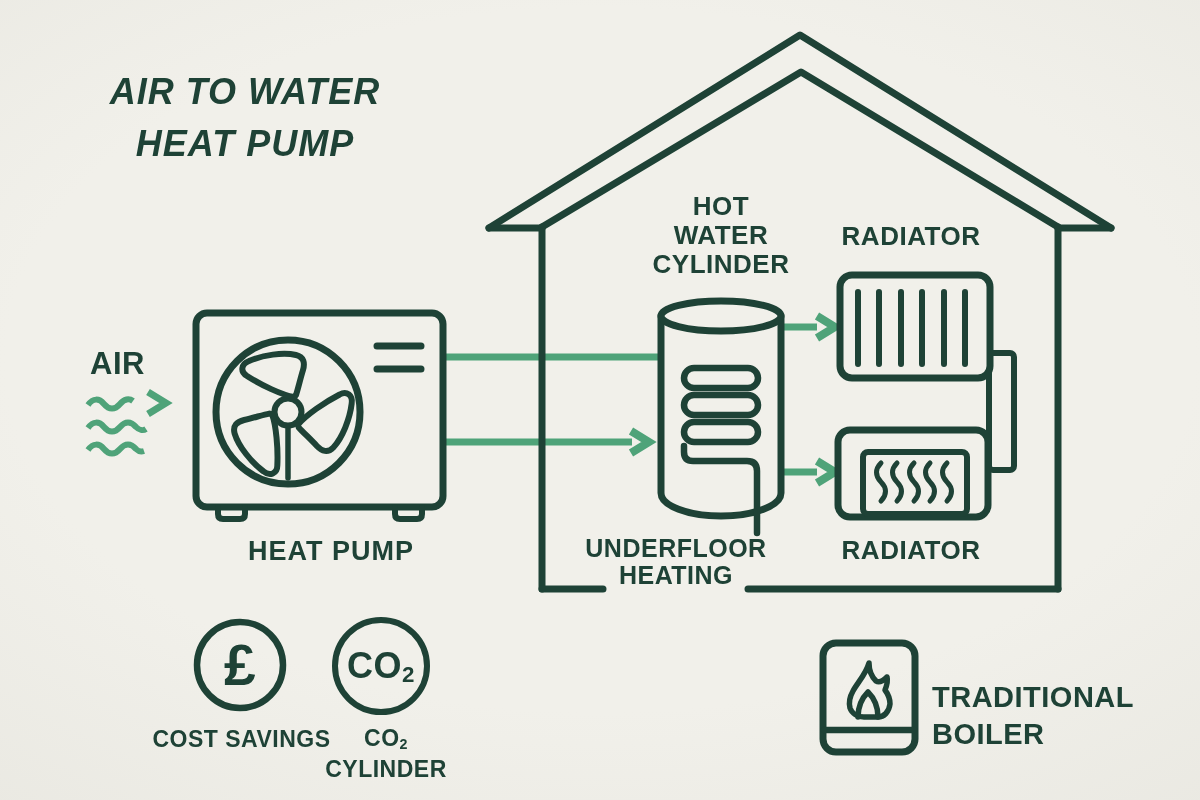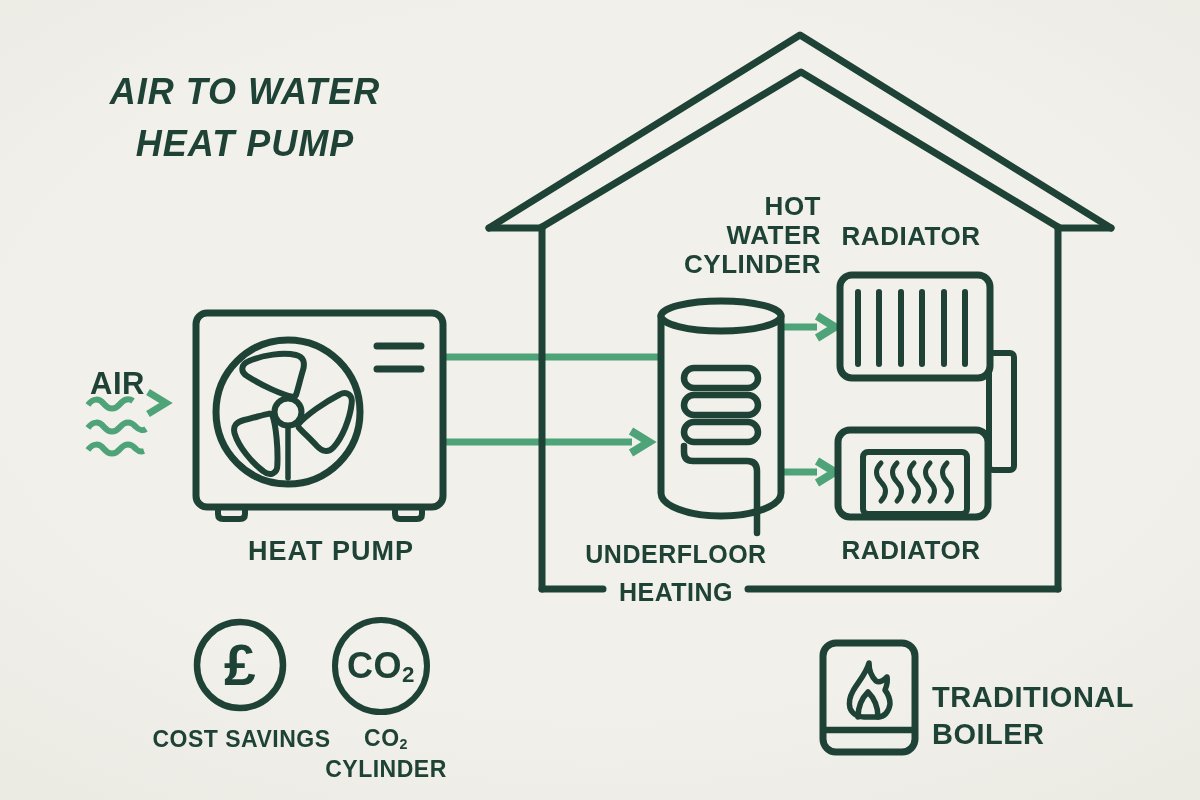--- a/index.html
+++ b/index.html
@@ -13,26 +13,26 @@
   svg.art{position:absolute;left:0;top:0;}
   svg .ln{stroke:var(--line,#1e4236);fill:none;stroke-linecap:round;stroke-linejoin:round;}
   svg .gn{stroke:var(--accent,#4fa379);fill:none;stroke-linecap:butt;stroke-linejoin:miter;}
   svg .fillbg{fill:var(--background,#f1f0ea);}
   .lbl{
     position:absolute;font-weight:700;letter-spacing:.5px;
     white-space:pre-line;line-height:1.15;
   }
   .center{text-align:center;}
   .title{left:70px;top:66px;width:350px;font-size:36px;line-height:52px;letter-spacing:1px;font-style:italic;}
-  .air{left:90px;top:346px;font-size:31px;margin-top:20px;}
+  .air{left:90px;top:346px;font-size:31px;}
   .heatpump{left:206px;top:536px;width:250px;font-size:27px;letter-spacing:1px;}
-  .hwc{left:621px;top:192px;width:200px;font-size:26px;line-height:29px;text-align:right;}
+  .hwc{left:621px;top:192px;width:200px;font-size:26px;line-height:29px;}
   .rad-top{left:811px;top:222px;width:200px;font-size:26px;}
   .rad-bottom{left:811px;top:536px;width:200px;font-size:26px;}
-  .underfloor{left:576px;top:535px;width:200px;font-size:25px;line-height:38px;}
+  .underfloor{left:576px;top:535px;width:200px;font-size:25px;line-height:27px;}
   .cost{left:134px;top:726px;width:215px;font-size:23px;}
   .co2cap{left:291px;top:726px;width:190px;font-size:23px;line-height:25px;}
   .boilerlbl{left:932px;top:650px;width:240px;font-size:29px;line-height:37px;margin-top:29px;}
   .pound{left:190px;top:630px;width:100px;height:70px;font-size:57px;line-height:70px;}
   .co2glyph{left:331px;top:646px;width:100px;font-size:36px;line-height:40px;}
   .sub{font-size:.62em;vertical-align:-0.18em;}
   .block{display:block;}
 </style>
 </head>
 <body>

